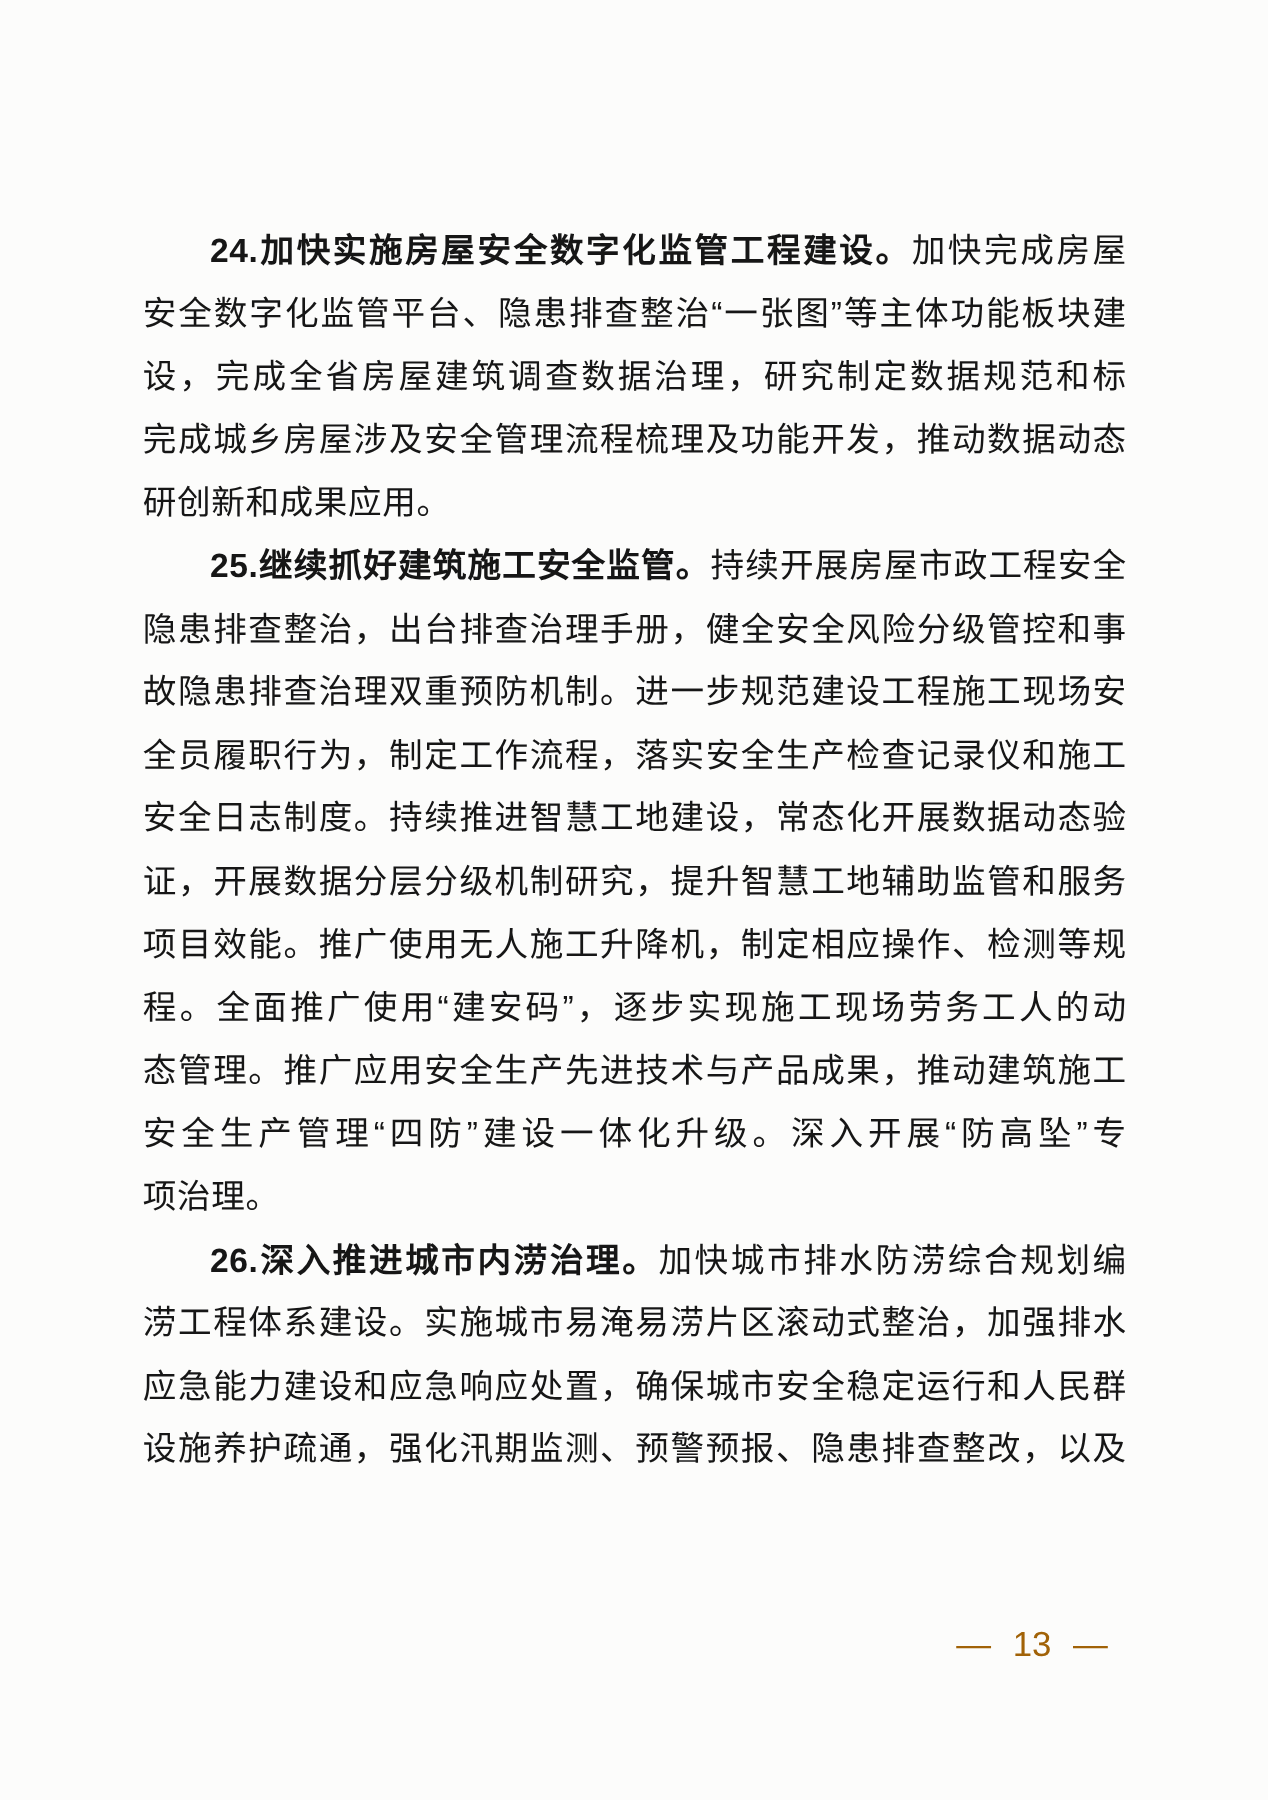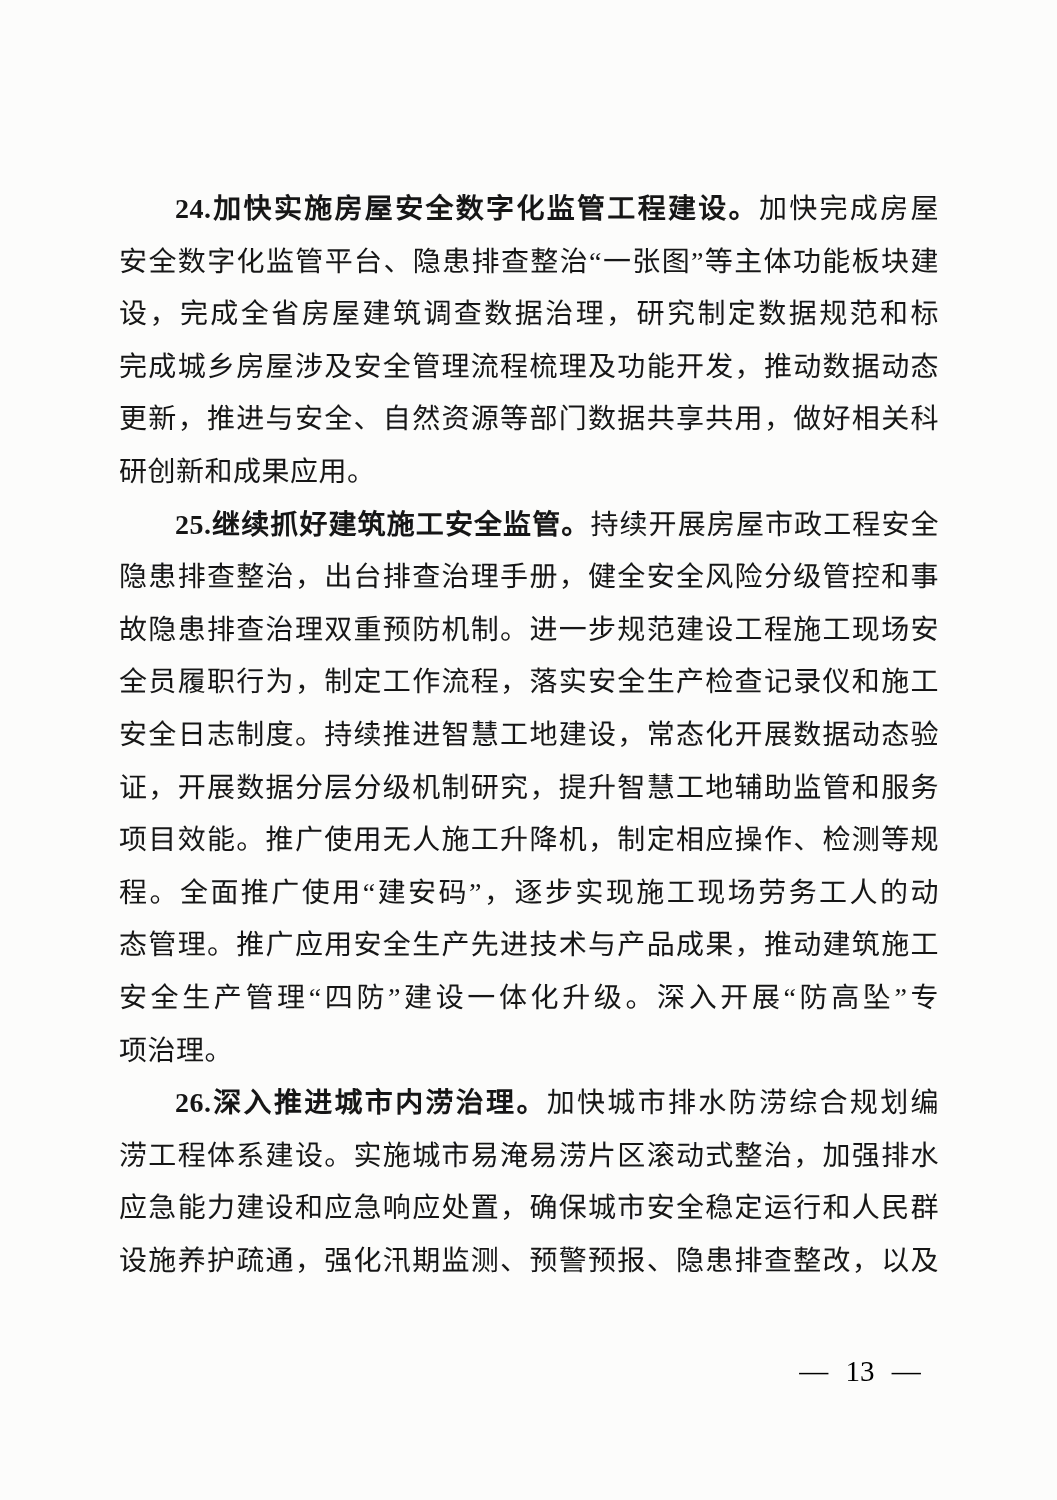--- a/index.html
+++ b/index.html
@@ -5,21 +5,21 @@
   html, body {
     margin: 0;
     padding: 0;
     background: #ffffff;
   }
   .page {
     position: relative;
     width: 1057px;
     height: 1500px;
     background: #fcfcfb;
-    font-family: Liberation Serif, serif;
+    font-family: Liberation Sans, sans-serif;
     color: #161616;
     overflow: hidden;
   }
   .text-block {
     position: absolute;
     left: 119px;
     top: 183px;
     width: 820px;
   }
   .line {
@@ -47,33 +47,32 @@
   .page-number {
     position: absolute;
     left: 780px;
     top: 1349px;
     width: 160px;
     height: 44px;
     line-height: 44px;
     font-size: 29px;
     text-align: center;
     word-spacing: 10px;
-    color: #000000;
+    color: #a16207;
   }
 </style>
 </head>
 <body>
 
 <div class="page">
   <div class="text-block" id="lines-container">
       <div class="line indent"><span class="seg bold">24.加快实施房屋安全数字化监管工程建设。</span><span class="seg">加快完成房屋</span></div>
       <div class="line"><span class="seg">安全数字化监管平台、隐患排查整治“一张图”等主体功能板块建</span></div>
       <div class="line"><span class="seg">设，完成全省房屋建筑调查数据治理，研究制定数据规范和标准，</span></div>
       <div class="line"><span class="seg">完成城乡房屋涉及安全管理流程梳理及功能开发，推动数据动态</span></div>
-      <div class="line"><span class="seg">更新，推进与安全、自然资源等部门数据共享共用，做好相关科</span></div>
       <div class="line flush"><span class="seg">研创新和成果应用。</span></div>
       <div class="line indent"><span class="seg bold">25.继续抓好建筑施工安全监管。</span><span class="seg">持续开展房屋市政工程安全</span></div>
       <div class="line"><span class="seg">隐患排查整治，出台排查治理手册，健全安全风险分级管控和事</span></div>
       <div class="line"><span class="seg">故隐患排查治理双重预防机制。进一步规范建设工程施工现场安</span></div>
       <div class="line"><span class="seg">全员履职行为，制定工作流程，落实安全生产检查记录仪和施工</span></div>
       <div class="line"><span class="seg">安全日志制度。持续推进智慧工地建设，常态化开展数据动态验</span></div>
       <div class="line"><span class="seg">证，开展数据分层分级机制研究，提升智慧工地辅助监管和服务</span></div>
       <div class="line"><span class="seg">项目效能。推广使用无人施工升降机，制定相应操作、检测等规</span></div>
       <div class="line"><span class="seg">程。全面推广使用“建安码”，逐步实现施工现场劳务工人的动</span></div>
       <div class="line"><span class="seg">态管理。推广应用安全生产先进技术与产品成果，推动建筑施工</span></div>

